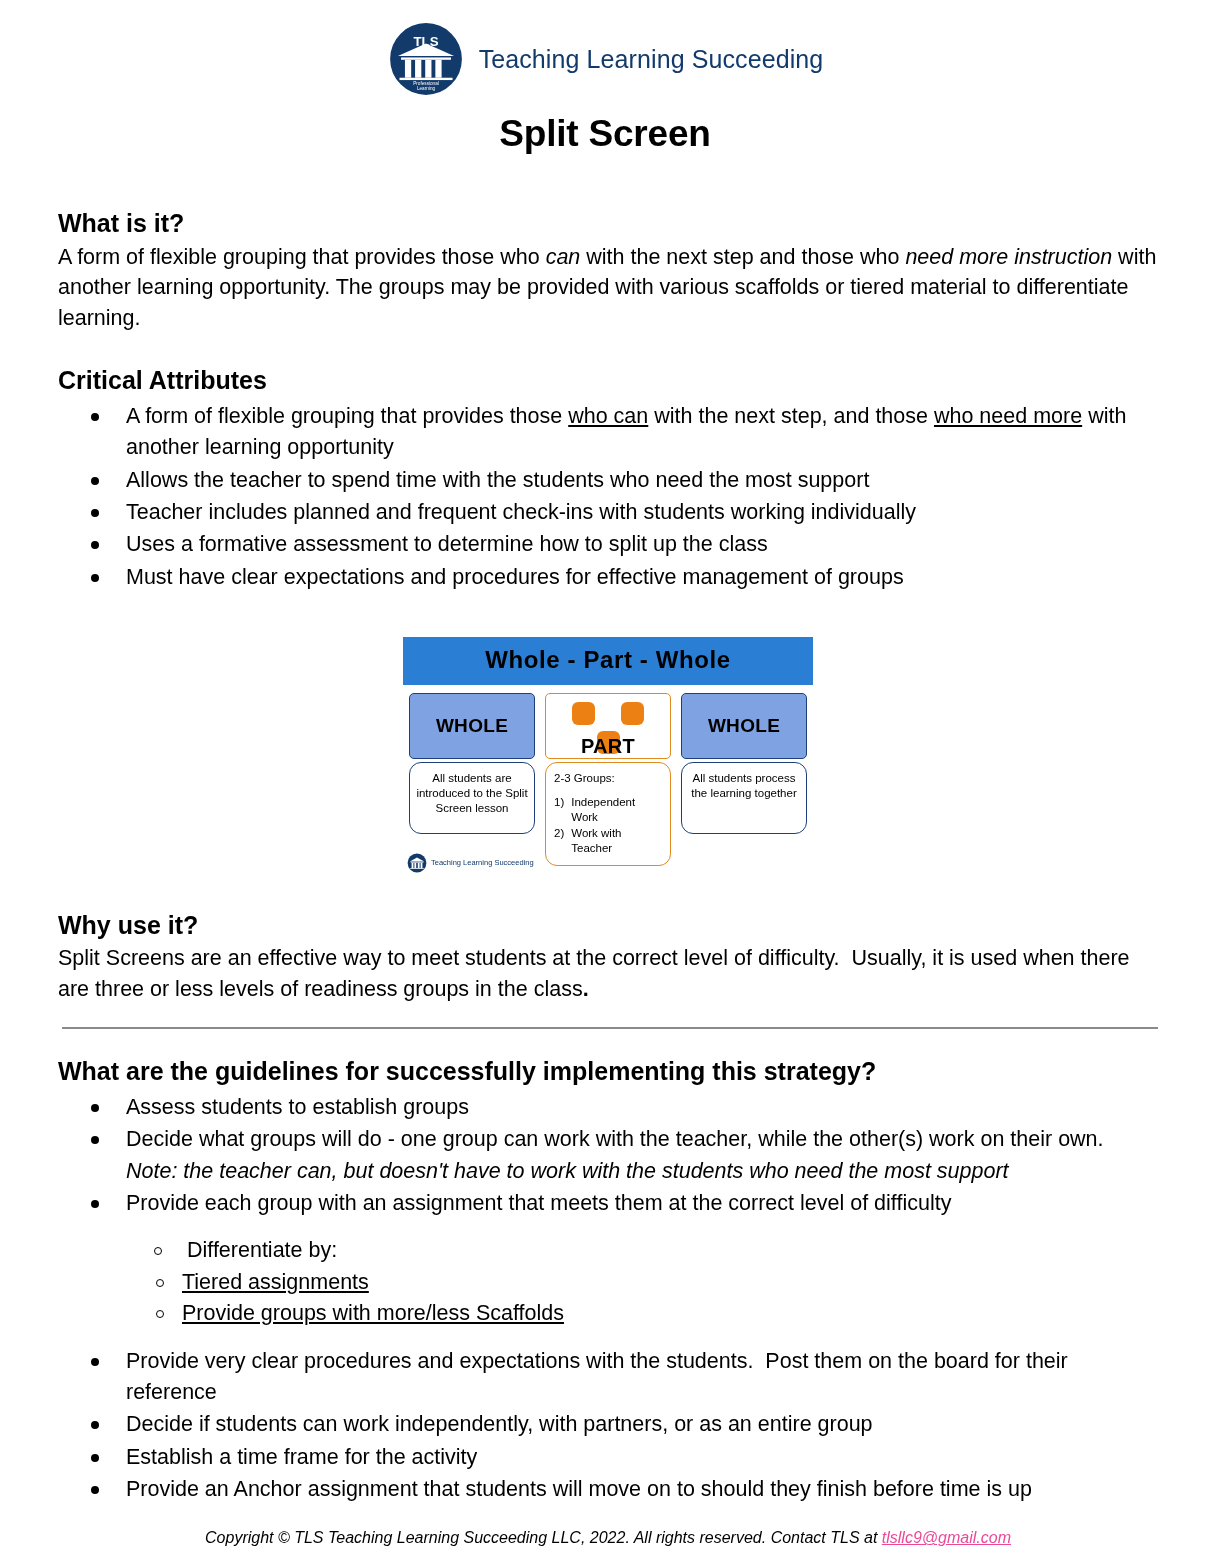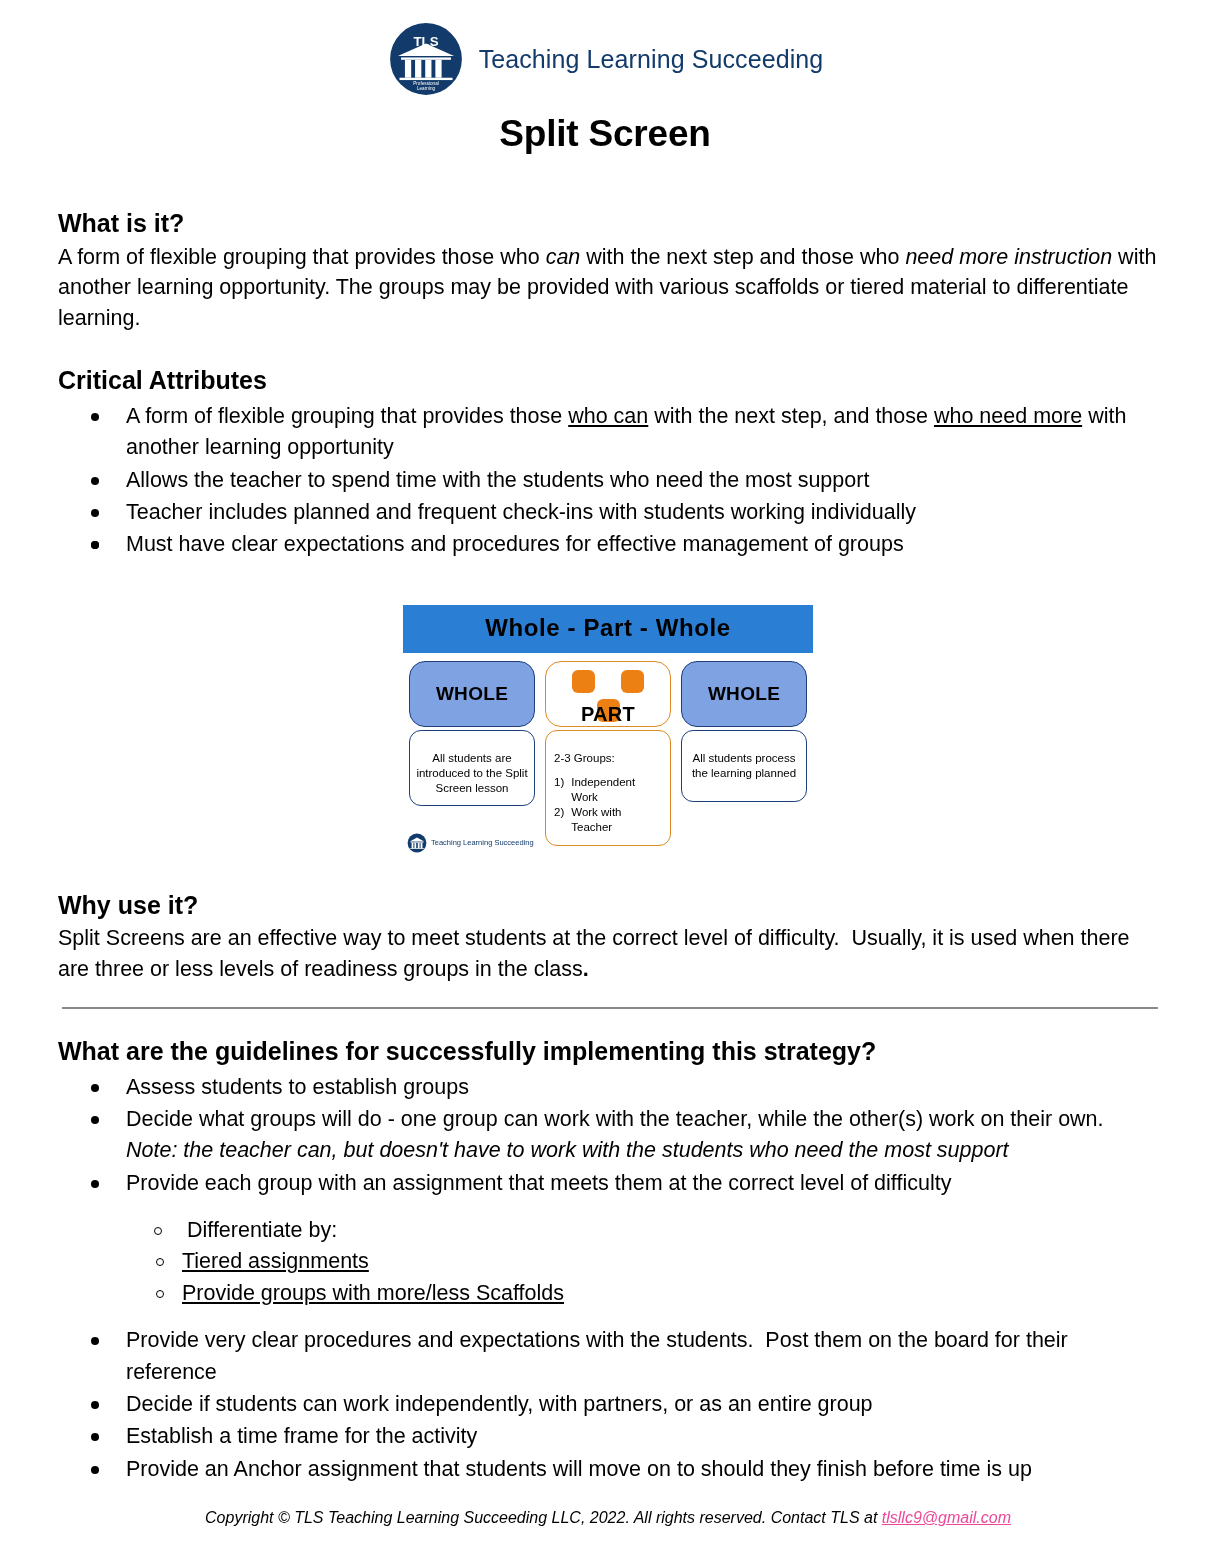--- a/index.html
+++ b/index.html
@@ -170,21 +170,21 @@
   .diagram-cols {
     display: flex;
     justify-content: space-between;
     padding: 8px 6px 0 6px;
     box-sizing: border-box;
   }
   .col { width: 126px; }
 
   .cap-box {
     height: 66px;
-    border-radius: 16px;
+    border-radius: 5px;
     display: flex;
     align-items: center;
     justify-content: center;
     font-size: 19px;
     font-weight: bold;
     letter-spacing: .3px;
     box-sizing: border-box;
     position: relative;
   }
   .cap-whole {
@@ -213,21 +213,21 @@
     z-index: 2;
     font-size: 20px;
     font-weight: bold;
   }
 
   .desc-box {
     margin-top: 3px;
     border-radius: 12px;
     background: #ffffff;
     box-sizing: border-box;
-    padding: 20px 6px 9px 6px;
+    padding: 8px 6px 9px 6px;
     text-align: center;
     font-size: 11.5px;
     line-height: 1.32;
     min-height: 72px;
   }
   .desc-whole { border: 1.6px solid #1f3f7a; }
   .desc-part  { border: 1.6px solid #e08a22; text-align: left; padding-left: 8px; }
   .desc-part .dp-title { text-align: left; display: block; margin-bottom: 9px; }
   .dp-row { display: flex; gap: 7px; }
   .dp-num { flex: 0 0 auto; }
@@ -289,21 +289,21 @@
   <h2 class="section">What is it?</h2>
   <p class="body-text">A form of flexible grouping that provides those who <i>can</i> with the next step and those who <i>need more instruction</i> with another learning opportunity. The groups may be provided with various scaffolds or tiered material to differentiate learning.</p>
 
   <div class="spacer-md"></div>
 
   <h2 class="section">Critical Attributes</h2>
   <ul class="lvl1" id="critical-attributes-list">
       <li><span class="bullet-dot"></span><span>A form of flexible grouping that provides those <span class="u">who can</span> with the next step, and those <span class="u">who need more</span> with another learning opportunity</span></li>
       <li><span class="bullet-dot"></span><span>Allows the teacher to spend time with the students who need the most support</span></li>
       <li><span class="bullet-dot"></span><span>Teacher includes planned and frequent check-ins with students working individually</span></li>
-      <li><span class="bullet-dot"></span></li>
+      <li><span class="bullet-dot"></span><span>Uses a formative assessment to determine how to split up the class</span></li>
       <li><span class="bullet-dot"></span><span>Must have clear expectations and procedures for effective management of groups</span></li>
     </ul>
 
   <div class="diagram-wrap">
     <div class="diagram">
       <div class="diagram-header">Whole - Part - Whole</div>
 
       <div class="diagram-cols">
 
         <div class="col">
@@ -326,21 +326,21 @@
             </div>
             <div class="dp-row">
               <span class="dp-num">2)</span>
               <span>Work with Teacher</span>
             </div>
           </div>
         </div>
 
         <div class="col">
           <div class="cap-box cap-whole">WHOLE</div>
-          <div class="desc-box desc-whole">All students process the learning planned</div>
+          <div class="desc-box desc-whole">All students process the learning together</div>
         </div>
 
       </div>
 
       <div class="diagram-footer">
         <svg class="mini-logo" viewBox="0 0 100 100">
           <circle cx="50" cy="50" r="47" fill="#123a6b"></circle>
           <polygon points="50,22 86,42 14,42" fill="#ffffff"></polygon>
           <rect x="18" y="44" width="64" height="4" fill="#ffffff"></rect>
           <rect x="23" y="49" width="9" height="26" fill="#ffffff"></rect>

